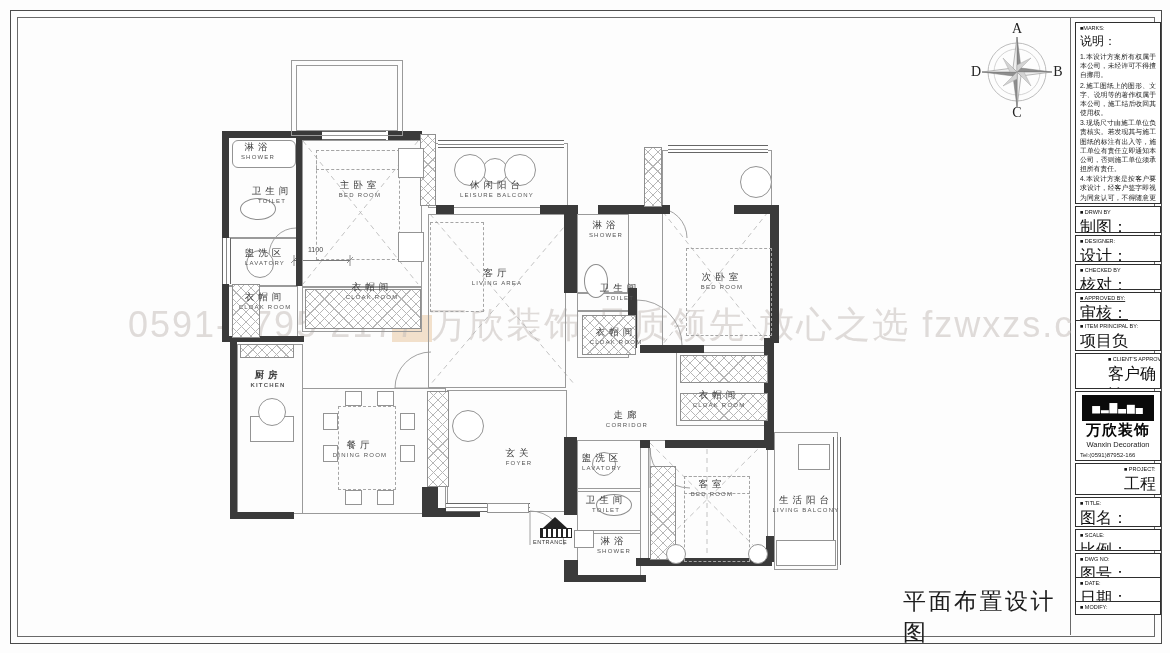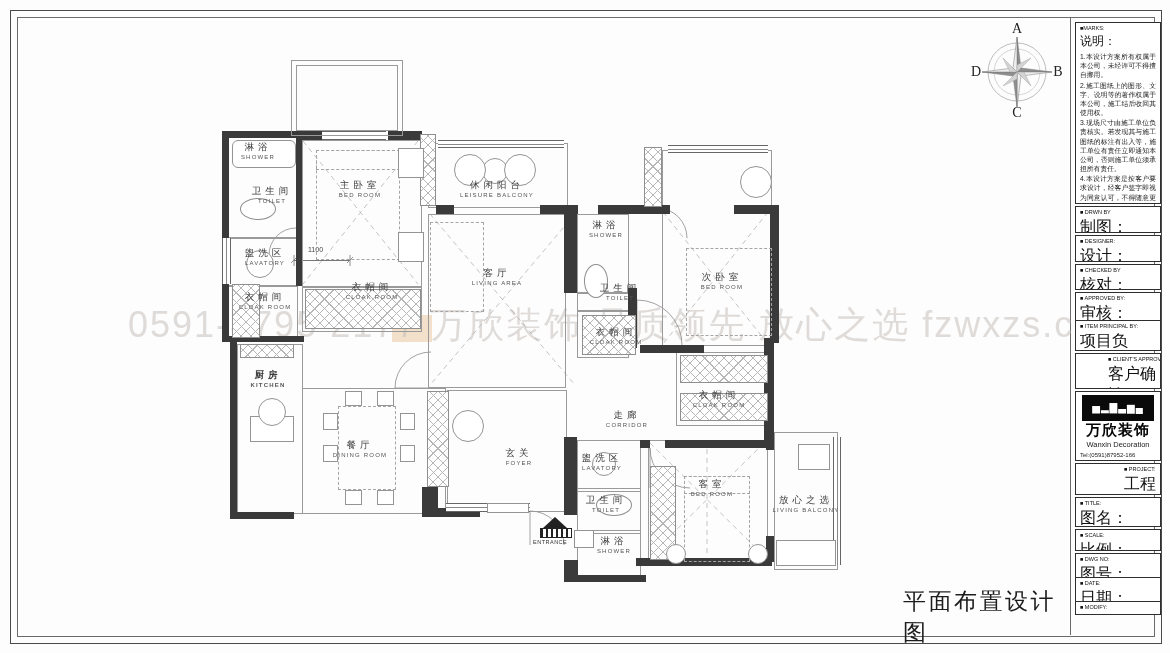--- a/index.html
+++ b/index.html
@@ -323,21 +323,21 @@
       </div>
       <div class="abs rlabel" style="left: 614px; top: 546px;">
         <div class="cn">淋浴</div>
         <div class="en">SHOWER</div>
       </div>
       <div class="abs rlabel" style="left: 712px; top: 489px;">
         <div class="cn">客室</div>
         <div class="en">BED ROOM</div>
       </div>
       <div class="abs rlabel" style="left: 806px; top: 505px;">
-        <div class="cn">放心之选</div>
+        <div class="cn">生活阳台</div>
         <div class="en">LIVING BALCONY</div>
       </div>
     </div>
 
   <aside id="titleblock">
     <div class="abs tb-box" style="top:22px;height:182px;">
       <div class="tb-tag">■MARKS:</div>
       <div id="marks-heading">说明：</div>
       <div id="marks-notes">
           <div class="tb-note">1.本设计方案所有权属于本公司，未经许可不得擅自挪用。</div>
@@ -359,21 +359,21 @@
         <div class="tb-label">制图：</div>
       </div>
       <div class="abs tb-box" style="top: 235px; height: 27px;">
         <div class="tb-tag">■ DESIGNER:</div>
         <div class="tb-label">设计：</div>
       </div>
       <div class="abs tb-box" style="top: 264px; height: 26px;">
         <div class="tb-tag">■ CHECKED BY</div>
         <div class="tb-label">核对：</div>
       </div>
-      <div class="abs tb-box" style="top: 292px; height: 42px;">
+      <div class="abs tb-box" style="top: 292px; height: 42px; text-decoration: underline;">
         <div class="tb-tag">■ APPROVED BY:</div>
         <div class="tb-label">审核：</div>
       </div>
       <div class="abs tb-box" style="top: 320px; height: 31px;">
         <div class="tb-tag">■ ITEM PRINCIPAL BY:</div>
         <div class="tb-label">项目负责：</div>
       </div>
       <div class="abs tb-box" style="top: 353px; height: 36px; padding-left: 32px;">
         <div class="tb-tag">■ CLIENT'S APPROVAL:</div>
         <div class="tb-label">客户确认：</div>

